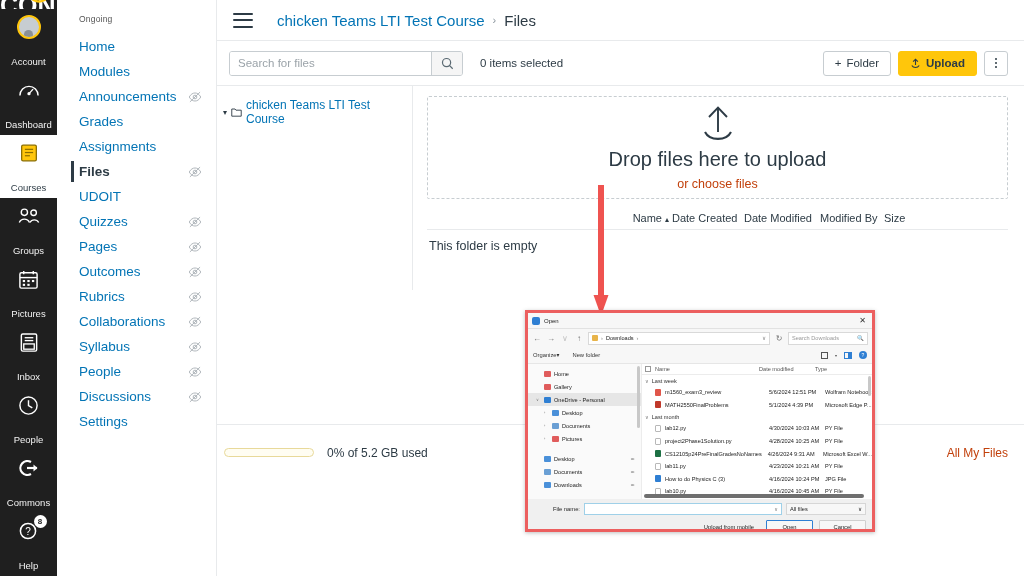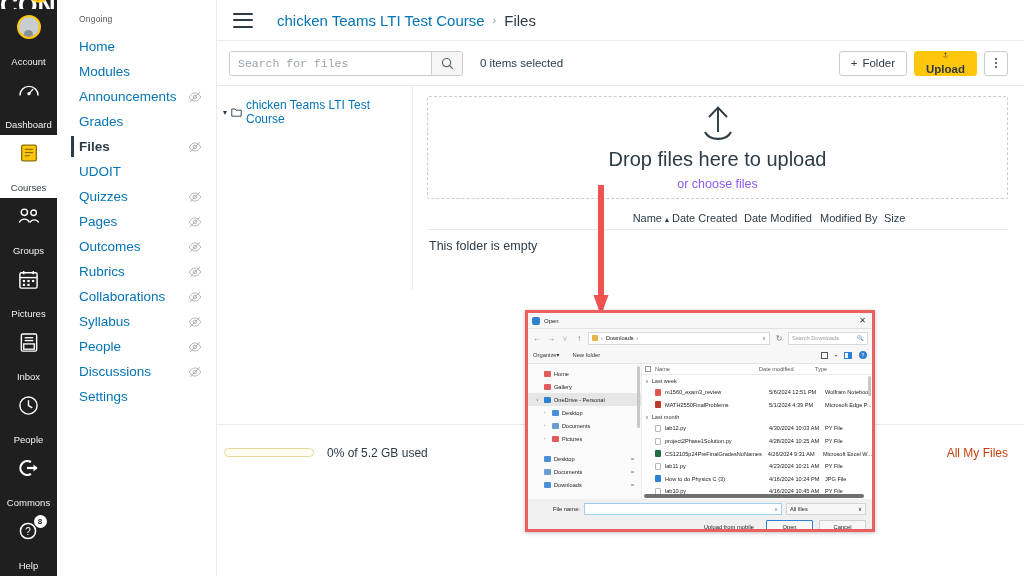--- a/index.html
+++ b/index.html
@@ -134,41 +134,40 @@
   .search-wrap {
     display: flex; align-items: stretch;
     border: 1px solid #c7cdd1; border-radius: 3px;
     height: 25px; width: 234px;
     overflow: hidden;
     margin-left: 6px;
   }
   .search-wrap input {
     border: 0; outline: none; flex: 1;
     padding: 0 8px; font-size: 11.5px;
-    font-family: Liberation Mono, monospace;
+    font-family: Liberation Sans, sans-serif;
     color: #2d3b45;
     background: #fff;
   }
   .search-wrap input::placeholder { color: #9ba3a9; }
   .search-btn {
     width: 31px; background: #f5f5f5; border-left: 1px solid #c7cdd1;
     display: flex; align-items: center; justify-content: center; cursor: pointer;
   }
   .items-selected { font-size: 11.5px; color: #2d3b45; margin-left: 17px; }
   .tb-spacer { flex: 1; }
   .btn {
     height: 25px; border: 1px solid #c7cdd1; background: #fff;
     border-radius: 3px; font-size: 11.5px; color: #2d3b45;
     padding: 0 11px; display: inline-flex; align-items: center; gap: 5px;
     cursor: pointer; font-family: "Liberation Sans", sans-serif;
   }
   .btn-upload {
     background: #ffc60b; border-color: #ffc60b; font-weight: bold;
     margin-left: 7px;
-    flex-direction: column;
   }
   .btn-kebab {
     width: 24px; padding: 0; justify-content: center; margin-left: 7px;
   }
   .kebab-dots div { width: 2.5px; height: 2.5px; background: #2d3b45; border-radius:50%; margin: 1.6px 0;}
 
   #files-body {
     display: flex;
     height: 205px;
     border-top: 1px solid #e8eaec;
@@ -182,21 +181,21 @@
   .tree-caret { font-size: 8px; color: #2d3b45; }
 
   #files-right { flex: 1; padding: 10px 16px 0 14px; position: relative; }
   #dropzone {
     border: 1px dashed #c7cdd1;
     border-radius: 2px;
     height: 103px;
     display: flex; flex-direction: column; align-items: center; justify-content: center;
   }
   #dropzone .dz-title { font-size: 20px; color: #2d3b45; margin-top: 4px; }
-  #dropzone .dz-link { font-size: 12.5px; color: #8b5cf6; margin-top: 6px; cursor: pointer; }
+  #dropzone .dz-link { font-size: 12.5px; color: #c2410c; margin-top: 6px; cursor: pointer; }
 
   #files-table { margin-top: 13px; width: 100%; }
   .ft-head {
     display: flex; align-items: flex-end;
     font-size: 11px; font-weight: normal; color: #2d3b45;
     padding-bottom: 5px; border-bottom: 1px solid #e8eaec;
   }
   .ft-col-name { width: 245px; text-align: right; padding-right: 3px;}
   .ft-col { text-align: left; }
   .ft-empty { font-size: 12.5px; color: #2d3b45; padding: 9px 0 0 2px; }
@@ -481,20 +480,23 @@
         <span class="cnav-label">Announcements</span>
         <svg class="eye-off" viewBox="0 0 16 16">
           <path d="M1.4 8 C3.2 4.8 5.6 3.4 8 3.4 C10.4 3.4 12.8 4.8 14.6 8 C12.8 11.2 10.4 12.6 8 12.6 C5.6 12.6 3.2 11.2 1.4 8 Z" fill="none" stroke="#6b7780" stroke-width="1.1"></path>
           <circle cx="8" cy="8" r="2.1" fill="none" stroke="#6b7780" stroke-width="1.1"></circle>
           <line x1="2.2" y1="13.6" x2="13.8" y2="2.4" stroke="#6b7780" stroke-width="1.1"></line>
         </svg>
       </div>
       <div class="cnav-item">
         <span class="cnav-label">Grades</span>
       </div>
+      <div class="cnav-item">
+        <span class="cnav-label">Assignments</span>
+      </div>
       <div class="cnav-item active">
         <span class="cnav-label">Files</span>
         <svg class="eye-off" viewBox="0 0 16 16">
           <path d="M1.4 8 C3.2 4.8 5.6 3.4 8 3.4 C10.4 3.4 12.8 4.8 14.6 8 C12.8 11.2 10.4 12.6 8 12.6 C5.6 12.6 3.2 11.2 1.4 8 Z" fill="none" stroke="#6b7780" stroke-width="1.1"></path>
           <circle cx="8" cy="8" r="2.1" fill="none" stroke="#6b7780" stroke-width="1.1"></circle>
           <line x1="2.2" y1="13.6" x2="13.8" y2="2.4" stroke="#6b7780" stroke-width="1.1"></line>
         </svg>
       </div>
       <div class="cnav-item">
         <span class="cnav-label">UDOIT</span>

